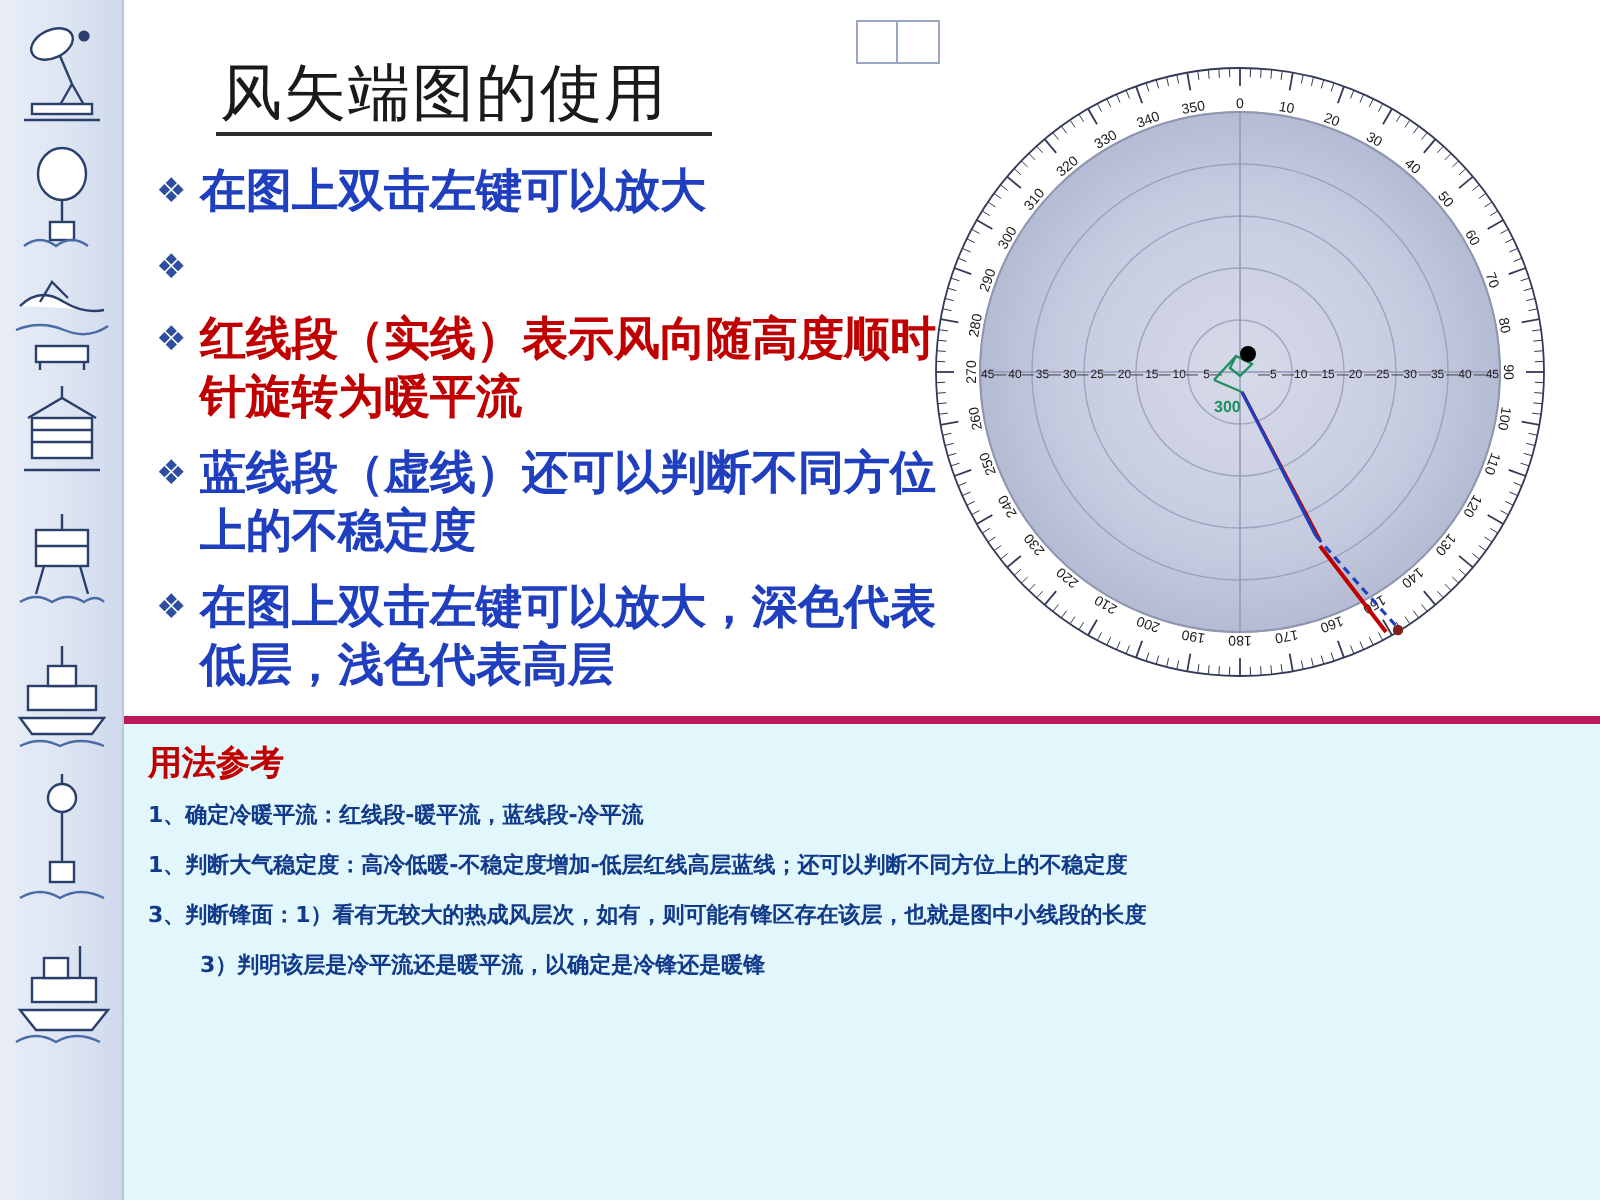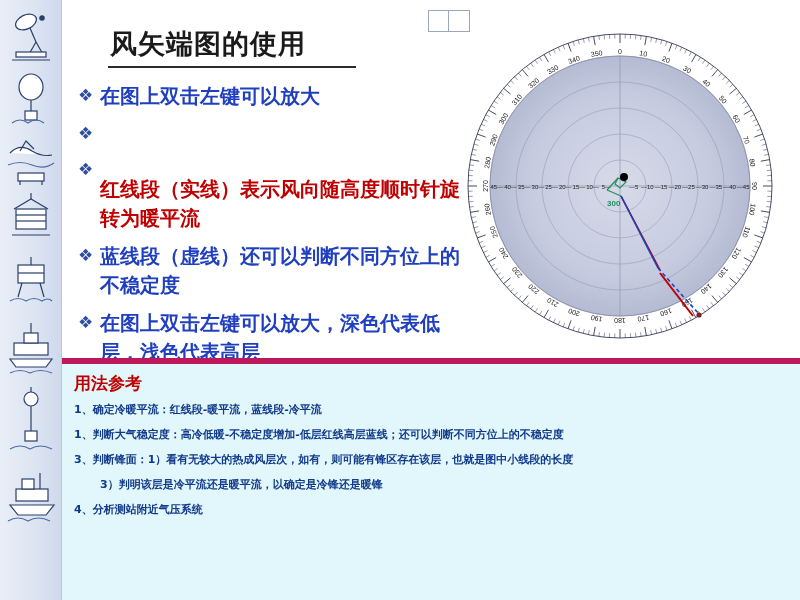--- a/index.html
+++ b/index.html
@@ -19,65 +19,65 @@
   #left-strip .instr{
     position:absolute;left:4px;width:54px;
     display:flex;align-items:center;justify-content:center;
     color:#2a3f6b;
   }
   #left-strip svg{display:block;}
 
   
   #title{
     position:absolute;left:110px;top:26px;
-    font-size:27px;font-weight:bold;color:#1a1a1a;
+    font-size:31px;font-weight:normal;color:#1a1a1a;
     letter-spacing:1px;
     font-family:"DejaVu Sans","Liberation Sans",sans-serif;
   }
   #title-underline{
     position:absolute;left:108px;top:66px;width:248px;height:2px;
     background:#2d2d2d;
   }
 
   
   #bullets{
     position:absolute;left:78px;top:82px;width:390px;
   }
   .bullet-row{
     display:flex;align-items:flex-start;margin-bottom:9px;
   }
   .bullet-mark{
     color:#2e4fa0;font-size:17px;line-height:27px;width:22px;flex:0 0 22px;
   }
   .bullet-text{
-    color:#1b2f6b;font-size:20px;line-height:29px;font-weight:bold;
+    color:#1b2f6b;font-size:23px;line-height:29px;font-weight:bold;
     font-family:"DejaVu Sans","Liberation Sans",sans-serif;
   }
-  .bullet-text.red{color:#c00000;margin-top:19px;}
+  .bullet-text.red{color:#c00000;}
   .bullet-text.blue{color:#1f3fbf;}
 
   
   #topbox{
     position:absolute;left:428px;top:10px;width:40px;height:20px;
     border:1px solid #9aa7c0;background:#ffffff;
   }
   #topbox .half{position:absolute;top:0;width:50%;height:100%;box-sizing:border-box;}
   #topbox .half.l{left:0;border-right:1px solid #9aa7c0;}
 
   
   #hodograph{
     position:absolute;left:455px;top:18px;width:330px;height:330px;
   }
   #hodograph svg{display:block;}
 
   
   #note{
     position:absolute;left:62px;top:358px;width:738px;height:242px;
     background:#e1f7fb;
-    border-top:6px solid #be185d;
+    border-top:4px solid #be185d;
     box-sizing:border-box;
     padding:8px 10px 0 12px;
   }
   #note-title{
     color:#c00000;font-size:17px;font-weight:bold;margin-bottom:2px;
     font-family:"DejaVu Sans","Liberation Sans",sans-serif;
   }
   .note-line{
     color:#123a8a;font-size:11px;font-weight:bold;line-height:25px;
     font-family:"DejaVu Sans","Liberation Sans",sans-serif;
@@ -502,14 +502,13 @@
       </g>
   </svg>
 </div>
 
 <div id="note">
   <div id="note-title">用法参考</div>
   <div class="note-line">1、确定冷暖平流：红线段-暖平流，蓝线段-冷平流</div>
   <div class="note-line">1、判断大气稳定度：高冷低暖-不稳定度增加-低层红线高层蓝线；还可以判断不同方位上的不稳定度</div>
   <div class="note-line">3、判断锋面：1）看有无较大的热成风层次，如有，则可能有锋区存在该层，也就是图中小线段的长度</div>
   <div class="note-line indent">3）判明该层是冷平流还是暖平流，以确定是冷锋还是暖锋</div>
-  <div class="note-line">4、分析测站附近气压系统</div>
 </div>
 
 </body></html>

